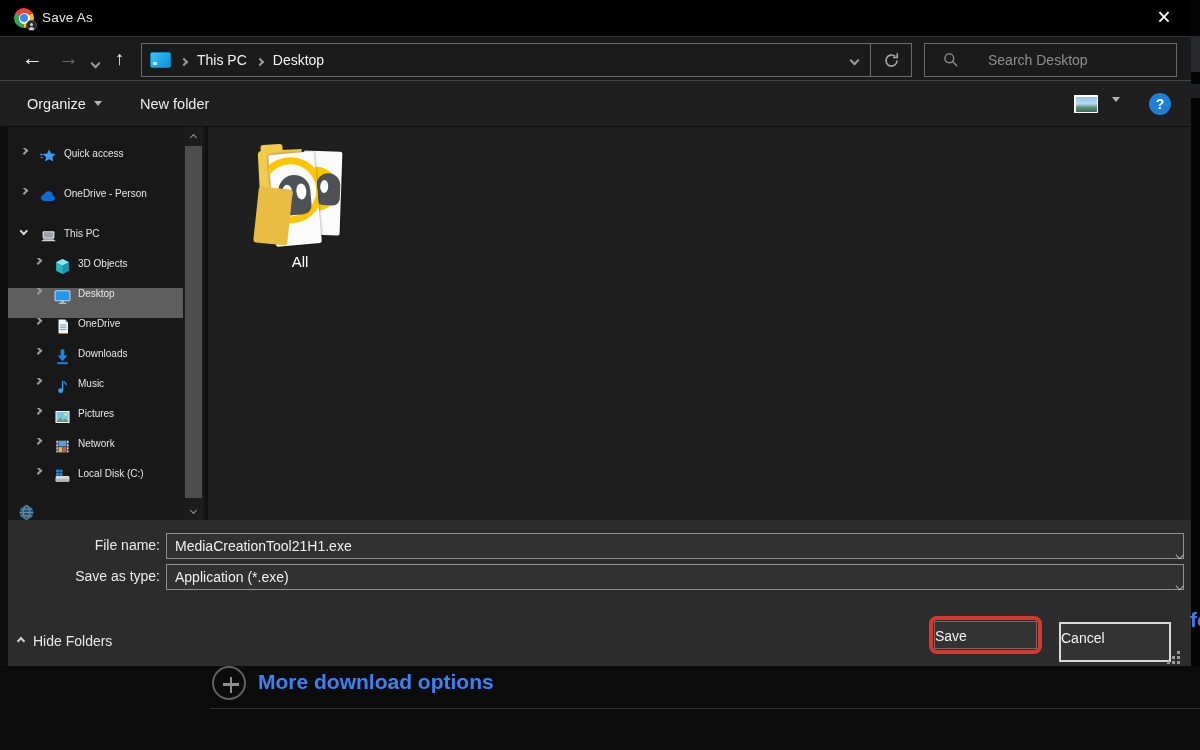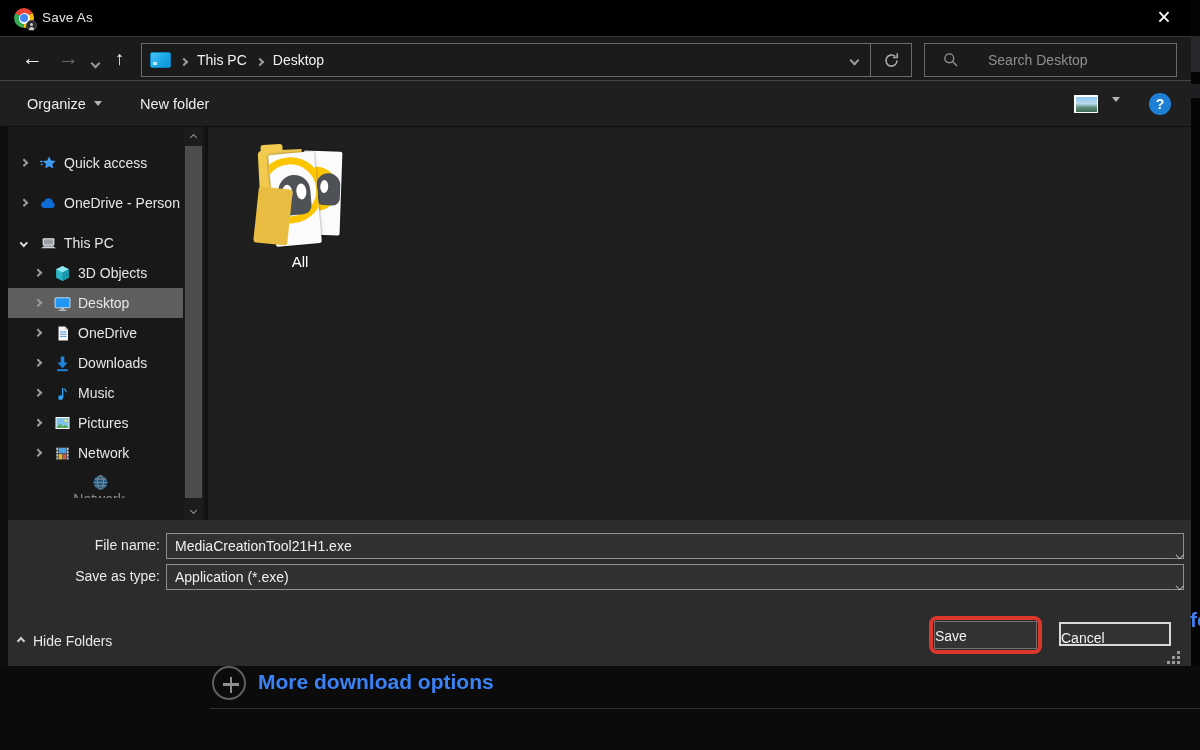--- a/index.html
+++ b/index.html
@@ -67,21 +67,21 @@
     background:linear-gradient(180deg,#8ec7ec 0%,#b8d9ea 45%,#5d8f7a 70%,#3e6b58 100%);}
   .view-drop{position:absolute;left:1112px;top:21px;}
   .help-btn{position:absolute;left:1149px;top:12px;width:22px;height:22px;border-radius:50%;
     background:#1d7fd6;color:#fff;font-size:14px;font-weight:bold;text-align:center;line-height:22px;}
 
   
   .content{position:absolute;left:0;top:127px;width:100%;height:393px;}
   .edge-strip{position:absolute;left:0;top:127px;width:8px;height:539px;background:#0e0e0e;z-index:5;}
   .sidebar{position:absolute;left:0;top:0;width:205px;height:100%;background:#181818;overflow:hidden;
     padding-top:21px;}
-  .srow{display:flex;align-items:center;height:30px;margin-left:8px;width:175px;font-size:14px;
+  .srow{display:flex;height:30px;margin-left:8px;width:175px;font-size:10px;
     color:#e6e6e6;white-space:nowrap;overflow:hidden;}
   .srow.gap{margin-top:10px;}
   .srow.selected{background:#5e5e5e;}
   .srow.partial{opacity:.55;flex-direction:column;}
   .srow .expander{flex:0 0 auto;margin-left:10px;width:12px;display:flex;justify-content:center;}
   .srow.child .expander{margin-left:24px;}
   .srow .expander.none{visibility:hidden;}
   .srow .expander .chev{width:5.5px;height:5.5px;}
   .srow .expander.expanded .chev{border-color:#dcdcdc;}
   .srow .sicon{flex:0 0 auto;margin-left:10px;width:17px;height:17px;display:flex;align-items:center;justify-content:center;}
@@ -130,21 +130,21 @@
   .f-combo{position:absolute;left:166px;top:44px;width:1018px;height:26px;background:#313131;
     border:1px solid #8f8f8f;color:#f0f0f0;font-size:14px;display:flex;align-items:center;padding-left:8px;}
   .combo-chev{position:absolute;right:9px;}
   .combo-chev .chev{width:5.5px;height:5.5px;border-width:1.5px;border-color:#c2c2c2;}
   .hide-folders{position:absolute;left:18px;top:113px;display:flex;align-items:center;gap:9px;
     font-size:14px;color:#e8e8e8;}
   .hide-folders .chev{width:6px;height:6px;border-color:#cfcfcf;}
   .save-wrap{position:absolute;left:929px;top:96px;border:4px solid #dc372c;border-radius:8px;padding:1px;}
   .btn{background:#333;color:#f2f2f2;font-size:14px;text-align:left;}
   .save-btn{width:103px;height:28px;line-height:28px;border:1px solid #6e6e6e;}
-  .cancel-btn{position:absolute;left:1059px;top:102px;width:112px;height:24px;line-height:28px;
+  .cancel-btn{position:absolute;left:1059px;top:102px;width:112px;height:40px;line-height:28px;
     border:2px solid #d9d9d9;}
   .grip{position:absolute;left:1168px;top:131px;width:12px;height:12px;}
   .grip i{position:absolute;width:3px;height:3px;background:#9a9a9a;}
   .grip i:nth-child(1){right:0;top:0;}
   .grip i:nth-child(2){right:0;top:5px;}
   .grip i:nth-child(3){right:5px;top:5px;}
   .grip i:nth-child(4){right:0;top:10px;}
   .grip i:nth-child(5){right:5px;top:10px;}
   .grip i:nth-child(6){right:10px;top:10px;}
 
@@ -368,20 +368,38 @@
                   <rect x="2.4" y="8.8" width="1.2" height="2"></rect>
                   <rect x="2.4" y="11.8" width="1.2" height="1.6"></rect>
                   <rect x="12.3" y="2.8" width="1.2" height="2"></rect>
                   <rect x="12.3" y="5.8" width="1.2" height="2"></rect>
                   <rect x="12.3" y="8.8" width="1.2" height="2"></rect>
                   <rect x="12.3" y="11.8" width="1.2" height="1.6"></rect>
                 </g>
               </svg>
             </span>
             <span class="slabel">Network</span>
+          </div>
+          <div class="srow child">
+            <span class="expander collapsed">
+              <span class="chev right"></span>
+            </span>
+            <span class="sicon">
+              <svg width="18" height="17" viewBox="0 0 16 16">
+                <g fill="#1f86e0">
+                  <rect x="2" y="1.5" width="2.7" height="2.7"></rect>
+                  <rect x="5.2" y="1.5" width="2.7" height="2.7"></rect>
+                  <rect x="2" y="4.7" width="2.7" height="2.7"></rect>
+                  <rect x="5.2" y="4.7" width="2.7" height="2.7"></rect>
+                </g>
+                <rect x="1.5" y="7.5" width="13" height="5.5" rx="1" fill="#d7dade"></rect>
+                <rect x="1.5" y="10" width="13" height="3" rx="1" fill="#aeb4bb"></rect>
+              </svg>
+            </span>
+            <span class="slabel">Local Disk (C:)</span>
           </div>
           <div class="srow partial">
             <span class="expander none">
               <span class="chev right"></span>
             </span>
             <span class="sicon">
               <svg width="17" height="17" viewBox="0 0 16 16">
                 <circle cx="8" cy="8" r="6.5" fill="#2a8fd8"></circle>
                 <ellipse cx="8" cy="8" rx="3" ry="6.5" fill="none" stroke="#bfe0f7" stroke-width="1"></ellipse>
                 <path d="M1.5 8h13M2.6 4.8h10.8M2.6 11.2h10.8" stroke="#bfe0f7" stroke-width="1" fill="none"></path>

